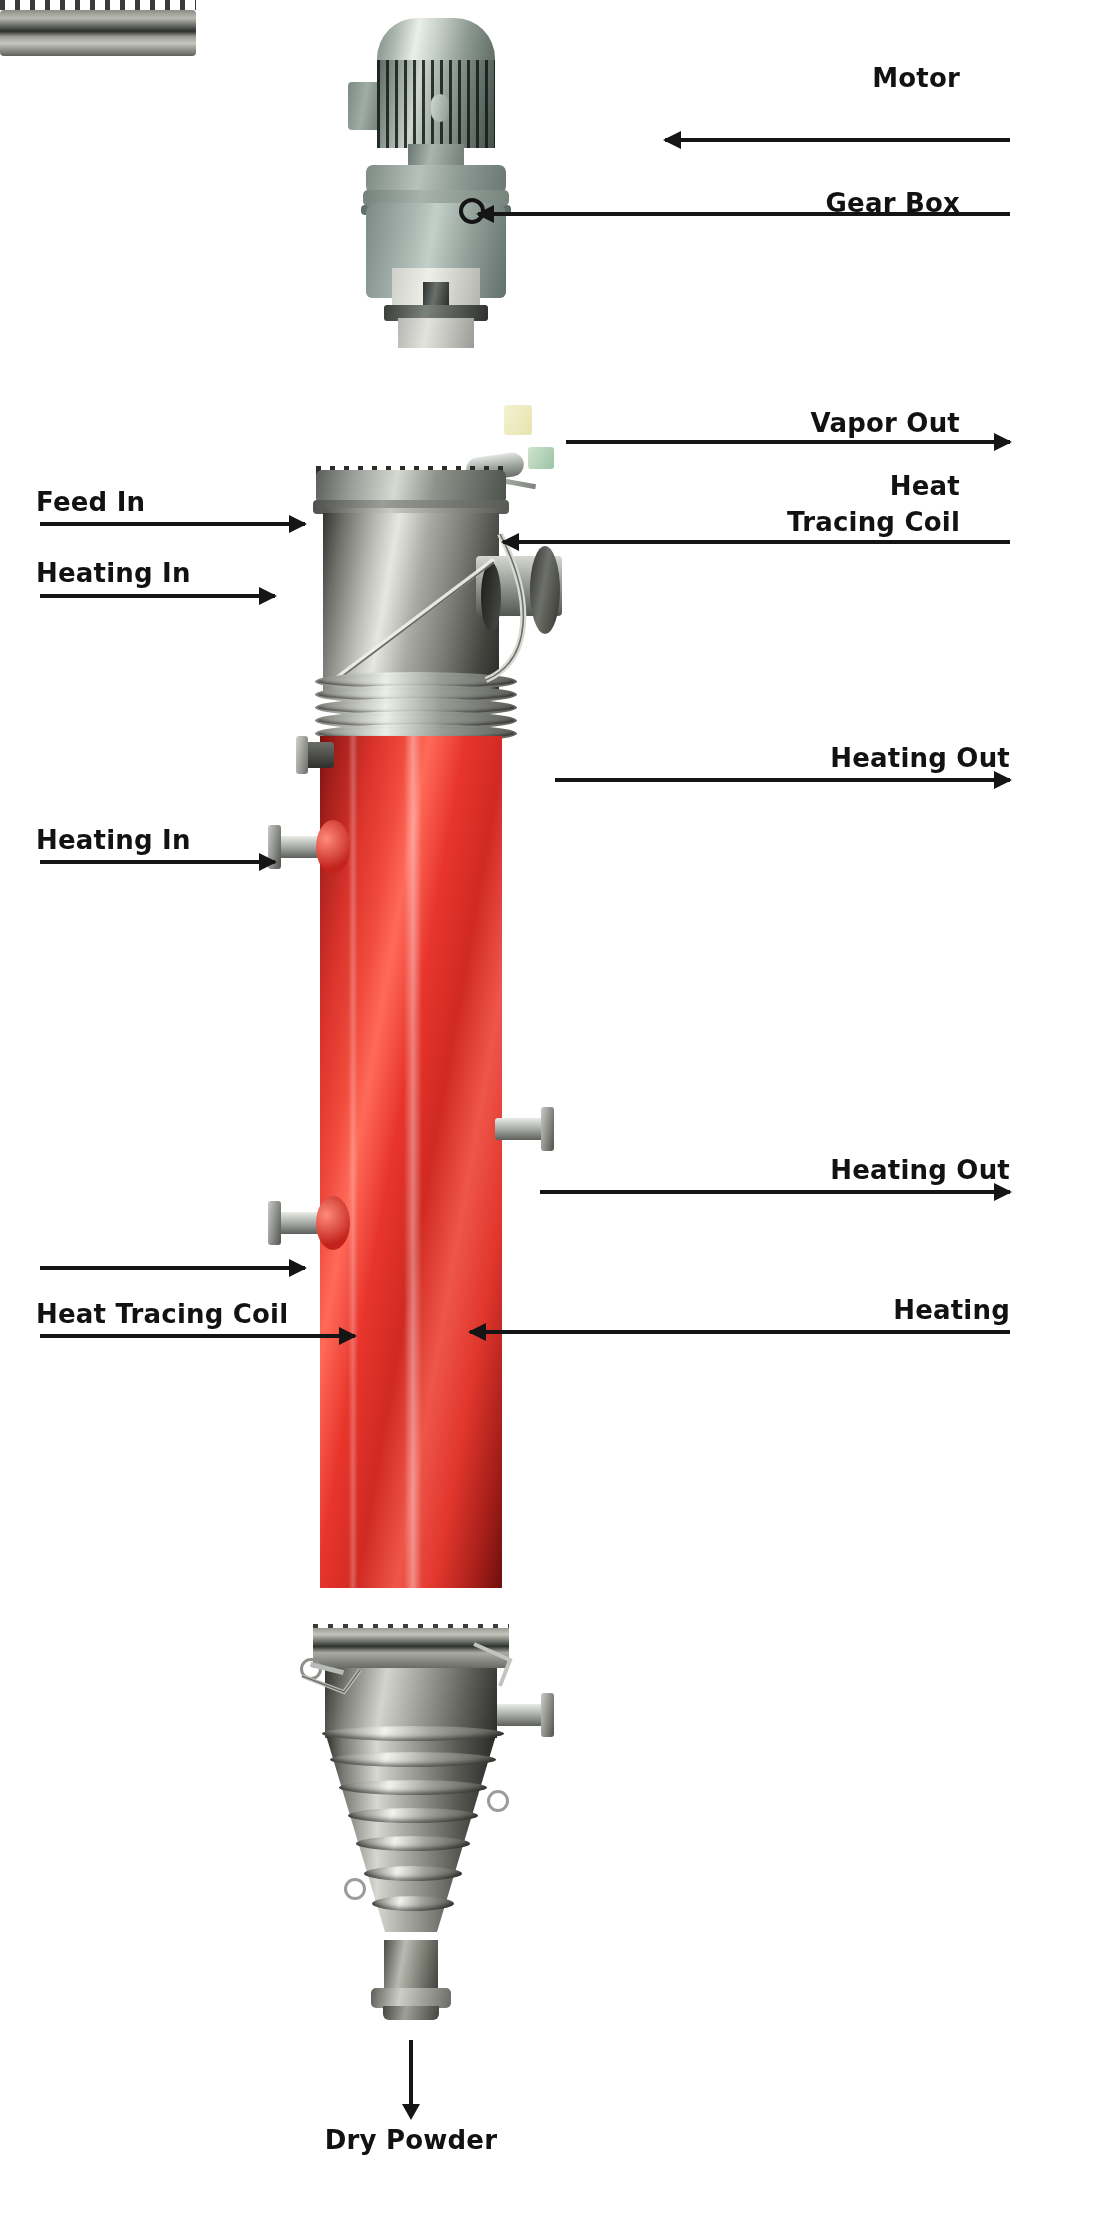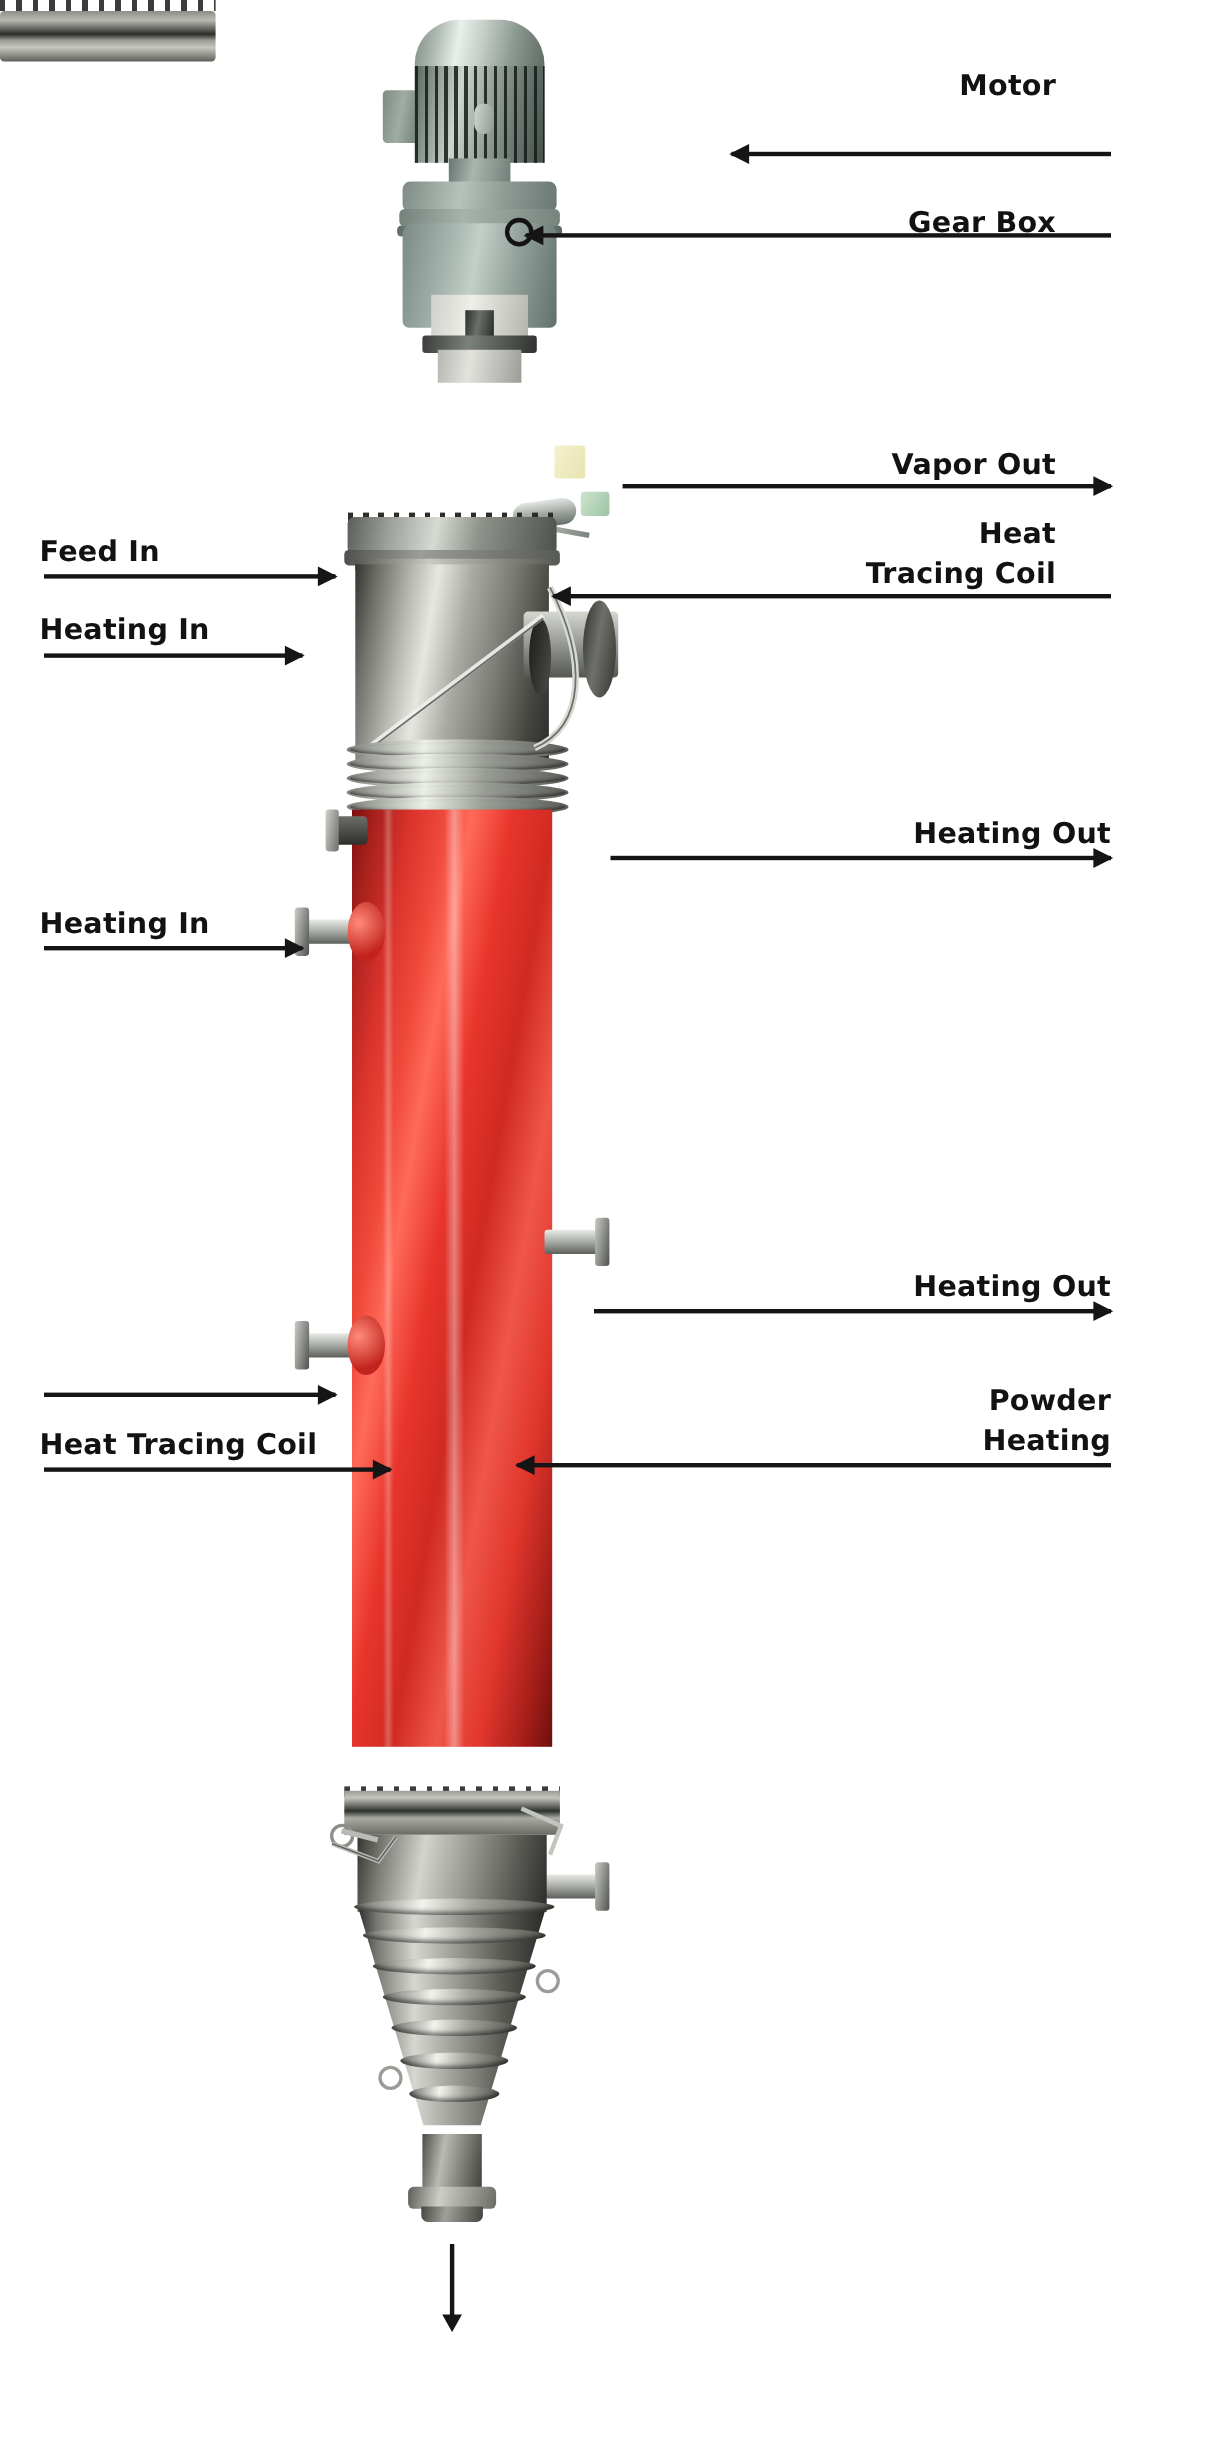--- a/index.html
+++ b/index.html
@@ -338,24 +338,24 @@
     <div class="shaft"></div>
       <div class="head"></div>
   </div>
 
   <div class="lbl left" style="left:36px;top:1296px;width:460px">Heat Tracing Coil</div>
   <div class="arrow to-right" style="left:40px;top:1334px;width:315px">
     <div class="shaft"></div>
       <div class="head"></div>
   </div>
 
-  <div class="lbl right" style="left:560px;top:1256px;width:450px">Powder</div>
   <div class="lbl right" style="left:560px;top:1292px;width:450px">Heating</div>
   <div class="arrow to-left" style="left:470px;top:1330px;width:540px">
     <div class="shaft"></div>
       <div class="head"></div>
   </div>
 
   <div class="arrow down" style="left:409px;top:2040px;height:66px">
     <div class="headd"></div>
   </div>
+  <div class="lbl ctr" style="left:211px;top:2122px;width:400px">Dry Powder</div>
 
 </div>
 
 </body></html>

